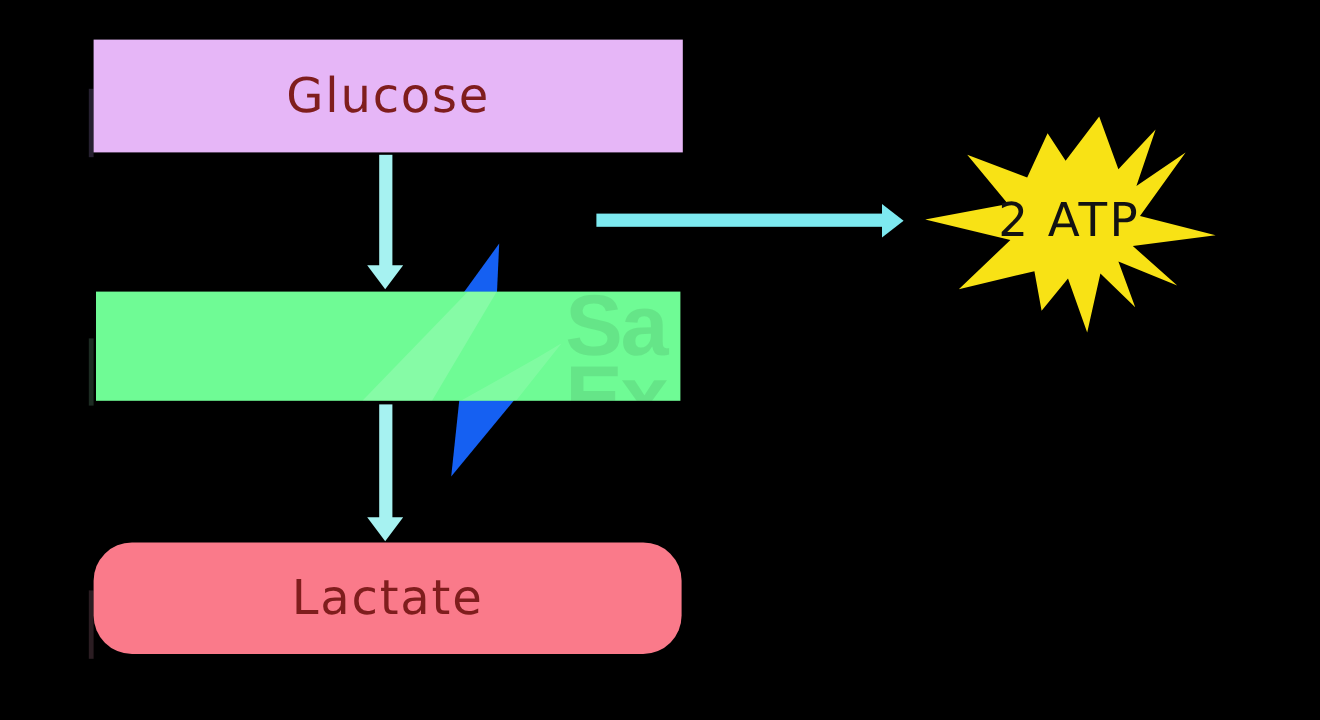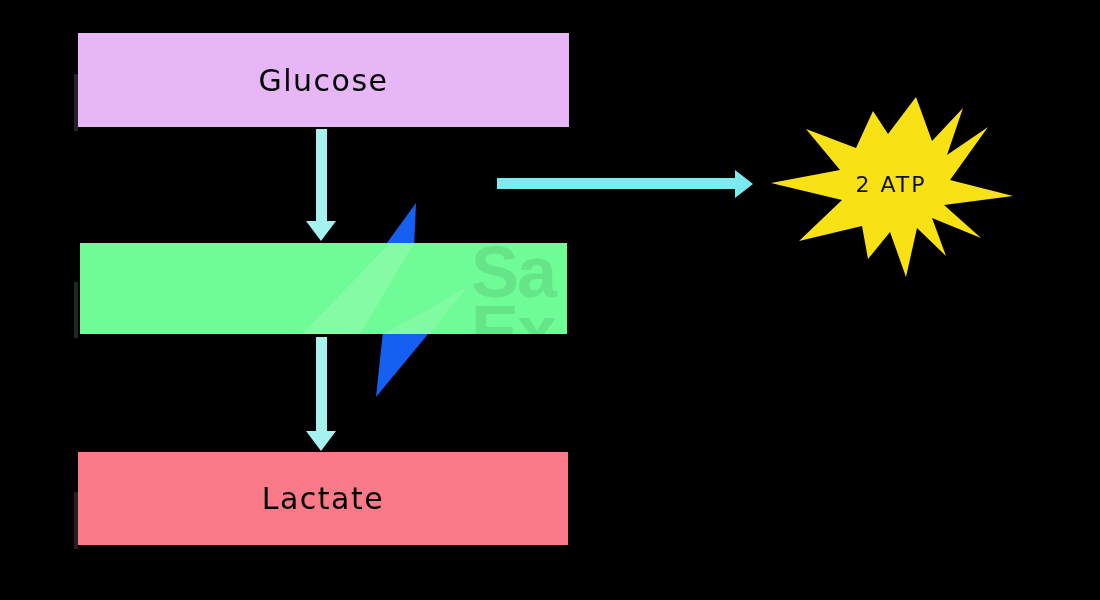--- a/index.html
+++ b/index.html
@@ -1,38 +1,38 @@
 <!DOCTYPE html>
 <html><head>
 <meta charset="utf-8">
 <style>
   html,body{margin:0;padding:0;background:#000;}
   #stage{position:relative;width:1100px;height:600px;background:#000;overflow:hidden;
          font-family:"DejaVu Sans","Liberation Sans",sans-serif;}
   #flow-svg{position:absolute;left:0;top:0;z-index:1;}
   .node{position:absolute;z-index:2;display:flex;align-items:center;justify-content:center;}
-  .node .label{color:#000000;font-size:30px;letter-spacing:1.5px;white-space:nowrap;}
+  .node .label{color:#7f1d1d;font-size:40px;letter-spacing:1.5px;white-space:nowrap;}
   #node-glucose{left:78px;top:33px;width:491px;height:94px;background:#e6b6f7;}
   #node-pyruvate{left:80px;top:243px;width:487px;height:91px;background:#6ffb95;overflow:hidden;}
-  #node-lactate{left:78px;top:452px;width:490px;height:93px;background:#fa7a8a;}
+  #node-lactate{left:78px;top:452px;width:490px;height:93px;background:#fa7a8a;border-radius:32px;}
   
   .wm-band{position:absolute;inset:0;pointer-events:none;}
   #wm-band-a{background:rgba(255,255,255,0.16);
      clip-path:polygon(310px 0px,334px 0px,280px 91px,222px 91px);}
   #wm-band-b{background:rgba(255,255,255,0.12);
      clip-path:polygon(368px 55px,388px 43px,350px 91px,304px 91px);}
   .wm-text{position:absolute;font-weight:bold;font-size:72px;line-height:1;
      letter-spacing:-2px;color:rgba(0,0,0,0.085);pointer-events:none;
      font-family:"Liberation Sans","DejaVu Sans",sans-serif;}
   #wm-sa{left:391px;top:-7px;}
   #wm-ex{left:391px;top:52px;}
   #node-pyruvate .label{position:relative;z-index:3;}
   #atp-label{position:absolute;z-index:3;left:811px;top:164px;width:160px;height:40px;
      display:flex;align-items:center;justify-content:center;color:#121212;
-     font-size:22px;letter-spacing:2px;white-space:nowrap;}
+     font-size:39px;letter-spacing:2px;white-space:nowrap;}
 </style>
 </head>
 <body>
 
 <div id="stage">
 
   <svg id="flow-svg" width="1100" height="600" viewBox="0 0 1100 600">
 
     <rect x="74" y="74" width="4" height="57" fill="#262030"></rect>
     <rect x="74" y="282" width="4" height="56" fill="#1c2b22"></rect>

